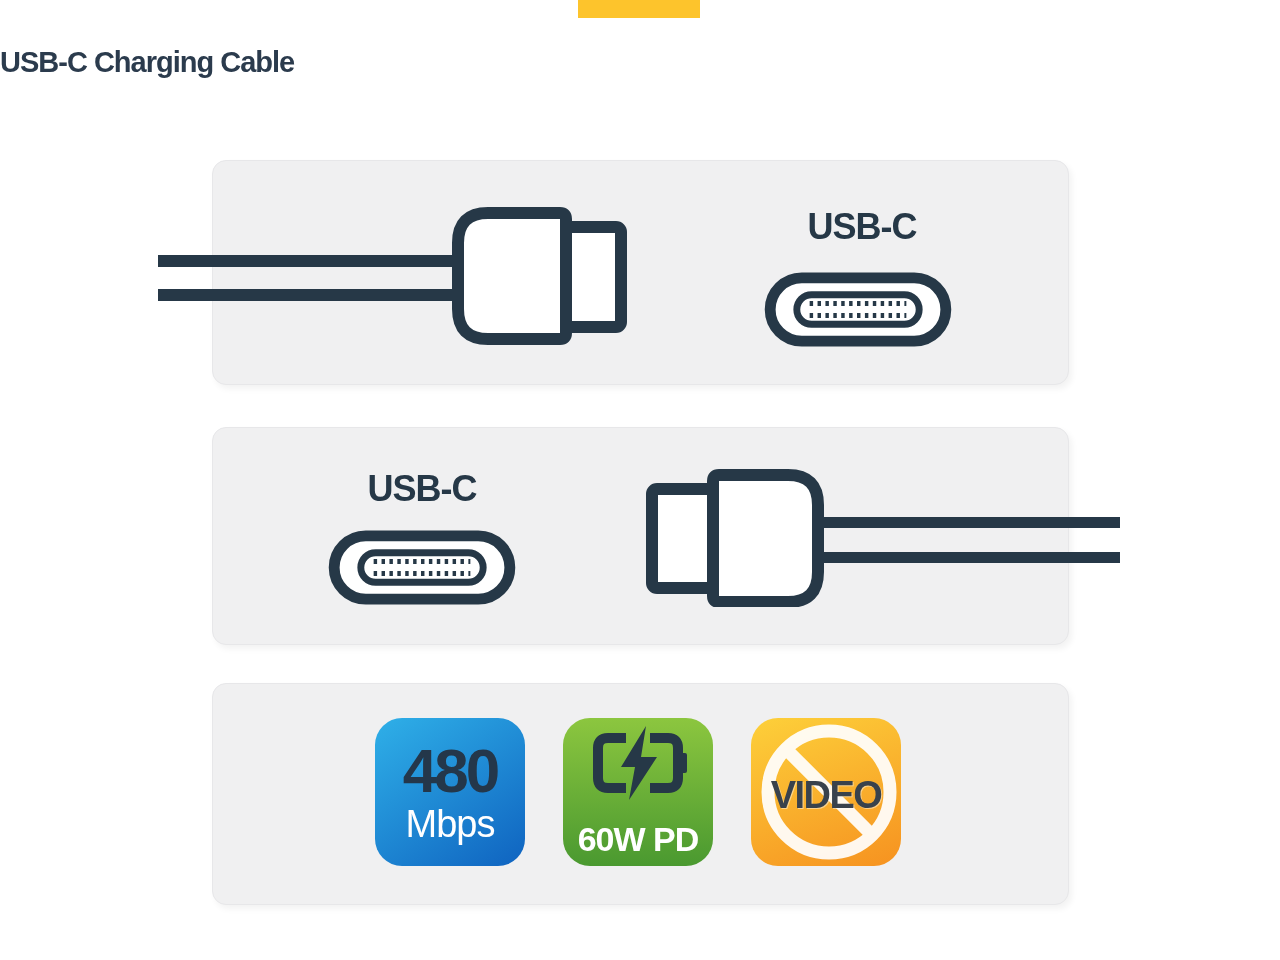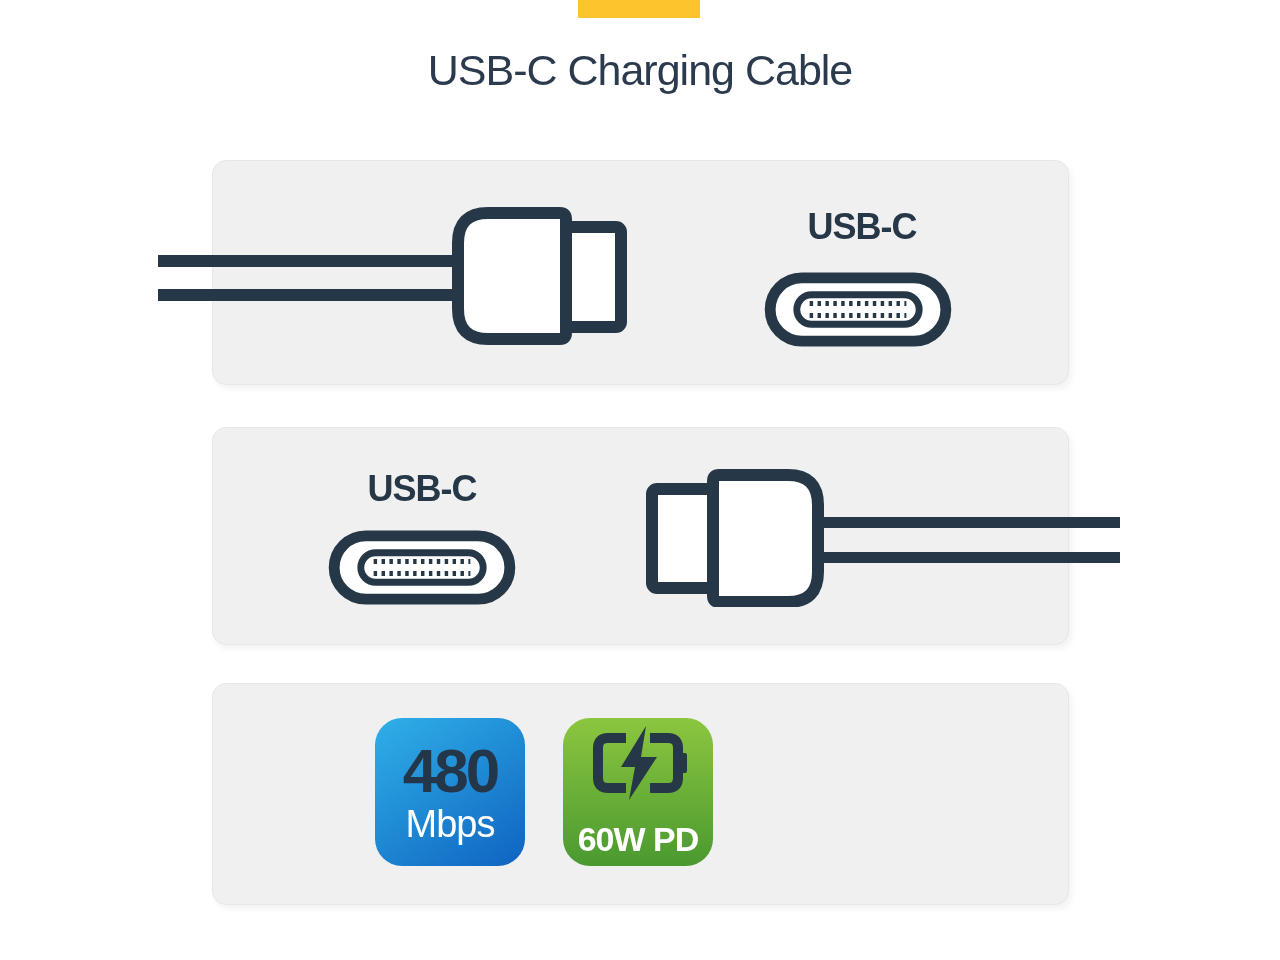--- a/index.html
+++ b/index.html
@@ -18,23 +18,23 @@
     position: absolute;
     left: 578px; top: 0;
     width: 122px; height: 18px;
     background: var(--accent-yellow);
   }
 
   .page-title {
     position: absolute;
     left: 0; top: 46px;
     width: 1280px;
-    text-align: center;
-    font-size: 43px;
-    font-weight: normal;
+    text-align: left;
+    font-size: 29px;
+    font-weight: bold;
     letter-spacing: -1px;
     color: var(--title-text);
   }
 
   .panel {
     position: absolute;
     left: 212px;
     width: 857px;
     background: var(--panel-bg);
     border: 1px solid var(--panel-border);
@@ -179,14 +179,23 @@
   <div class="badge badge-power">
     <svg width="104" height="74" viewBox="0 0 104 74">
       <path d="M40 12 H22 Q12 12 12 22 V52 Q12 62 22 62 H40" class="navy-line" stroke-width="10" stroke-linejoin="round"></path>
       <path d="M64 12 H82 Q92 12 92 22 V52 Q92 62 82 62 H64" class="navy-line" stroke-width="10" stroke-linejoin="round"></path>
       <rect x="92" y="27" width="9" height="20" rx="2" class="navy-fill"></rect>
       <path d="M60 0 L35 41 H49 L43 74 L71 31 H55 Z" class="navy-fill"></path>
     </svg>
     <div class="badge-power-label">60W PD</div>
   </div>
 
+  <div class="badge badge-video">
+    <svg class="no-sign" width="150" height="148" viewBox="0 0 150 148">
+      <g stroke="#ffffff" stroke-width="13" fill="none" opacity="0.92">
+        <circle cx="78" cy="74" r="61"></circle>
+        <line x1="35" y1="31" x2="121" y2="117"></line>
+      </g>
+    </svg>
+    <div class="badge-video-label">VIDEO</div>
+  </div>
 
 </div>
 
 </body></html>

